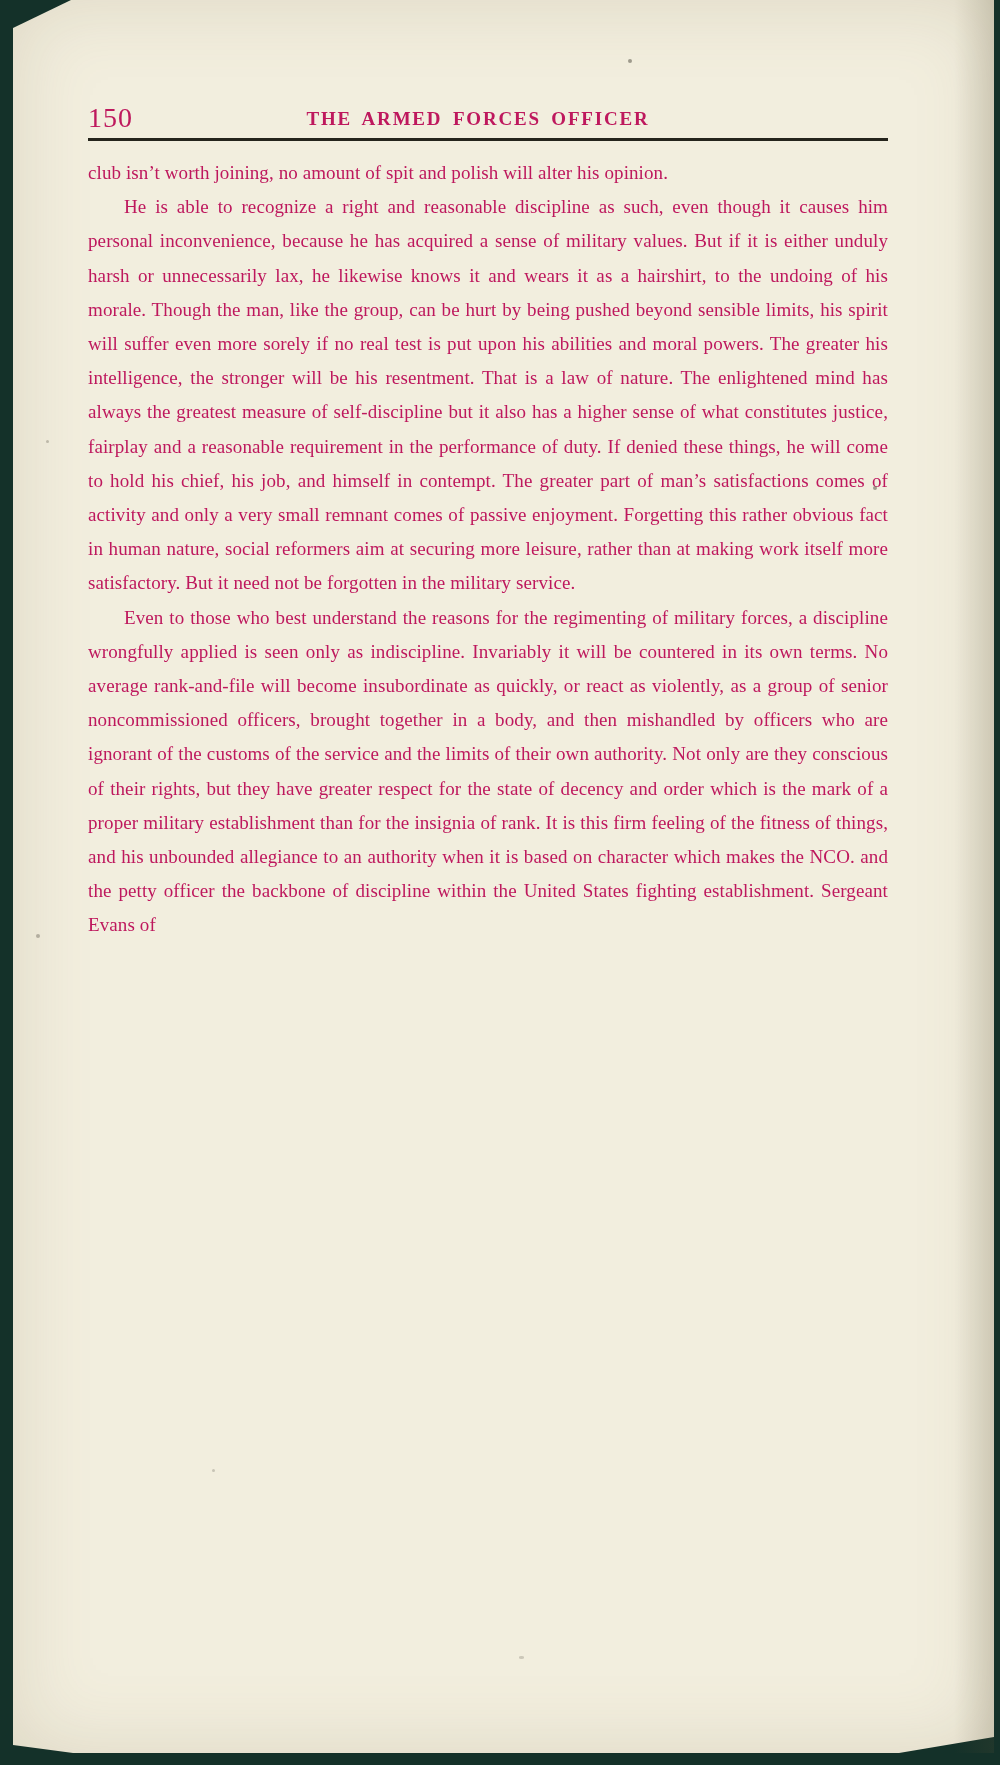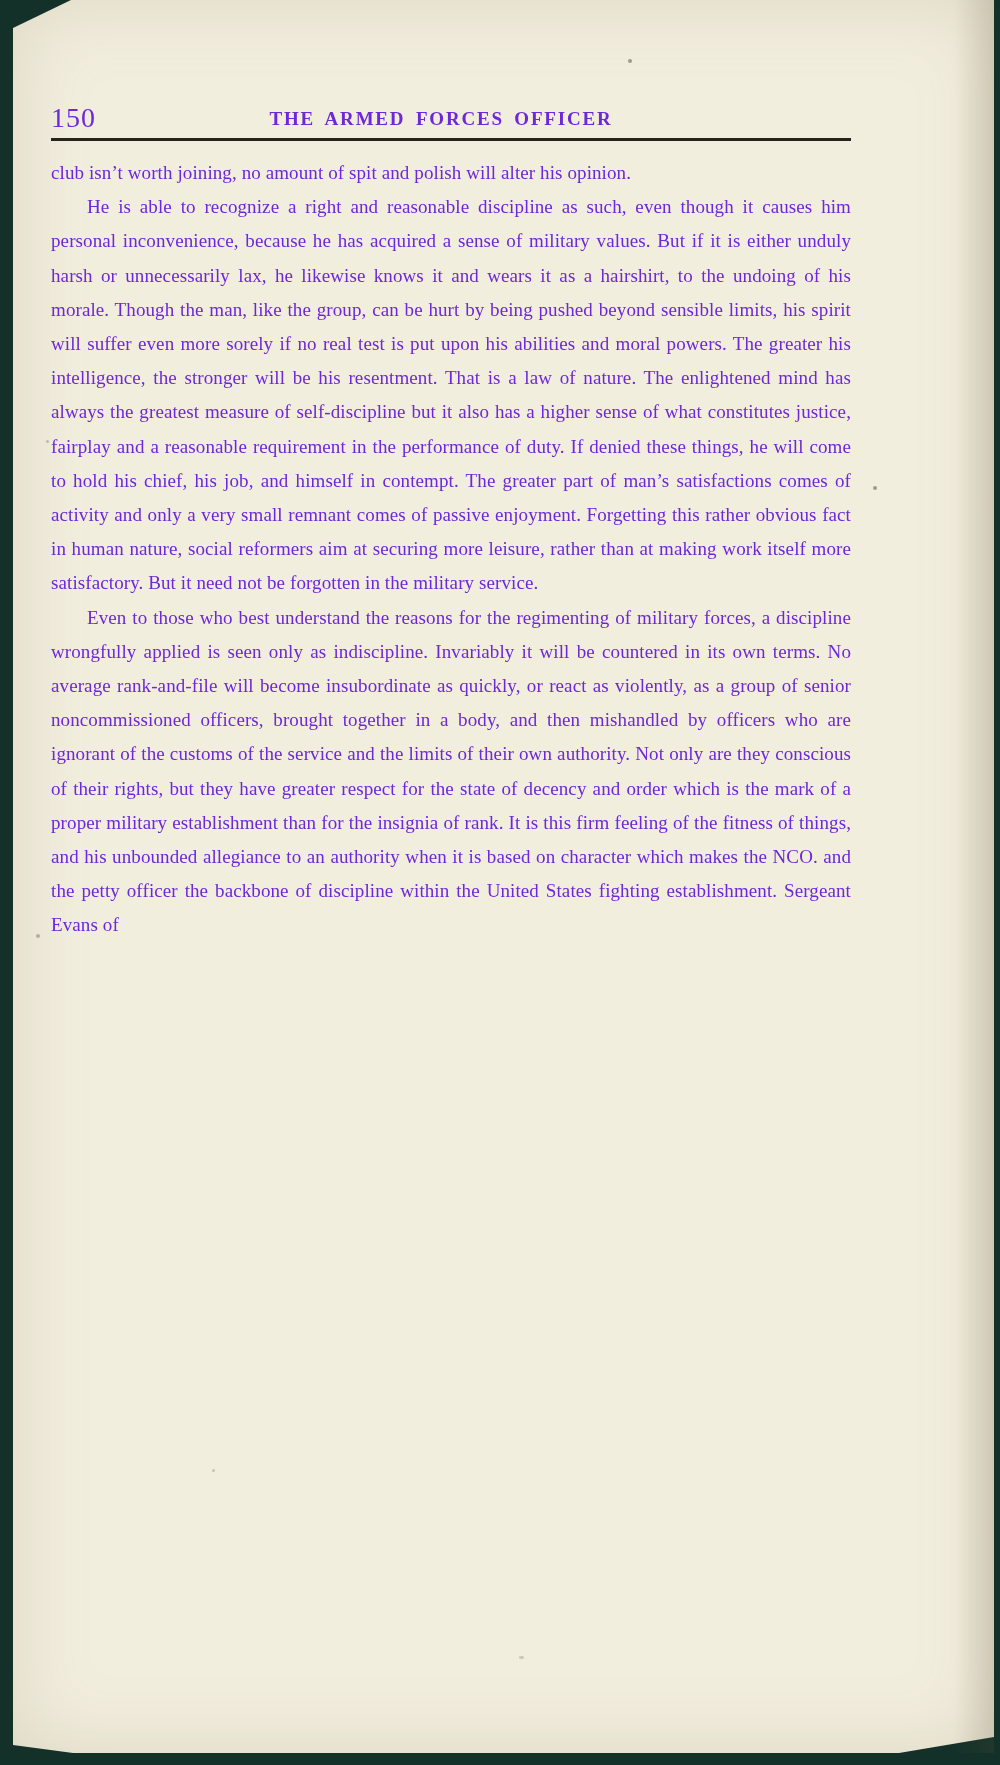--- a/index.html
+++ b/index.html
@@ -49,23 +49,23 @@
   .corner-bl {
     position: absolute;
     bottom: 0; left: 0;
     width: 0; height: 0;
     border-bottom: 8px solid #143129;
     border-right: 60px solid transparent;
   }
   .content {
     position: relative;
     width: 800px;
-    margin-left: 38px;
+    margin-left: 75px;
     padding-top: 96px;
-    color: #6d28d9;
+    color: #be185d;
   }
   .page-header {
     position: relative;
     height: 42px;
     border-bottom: 3px solid #25241c;
   }
   .page-number {
     position: absolute;
     left: 0;
     bottom: 4px;

